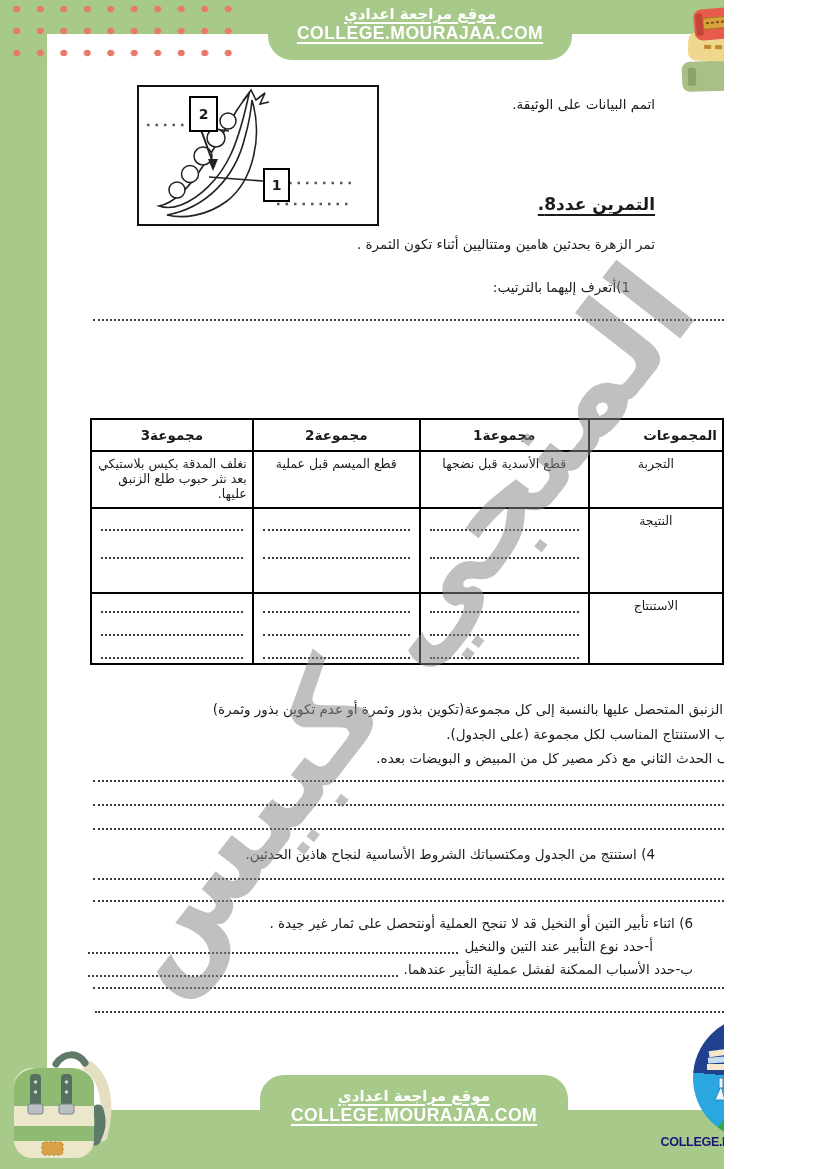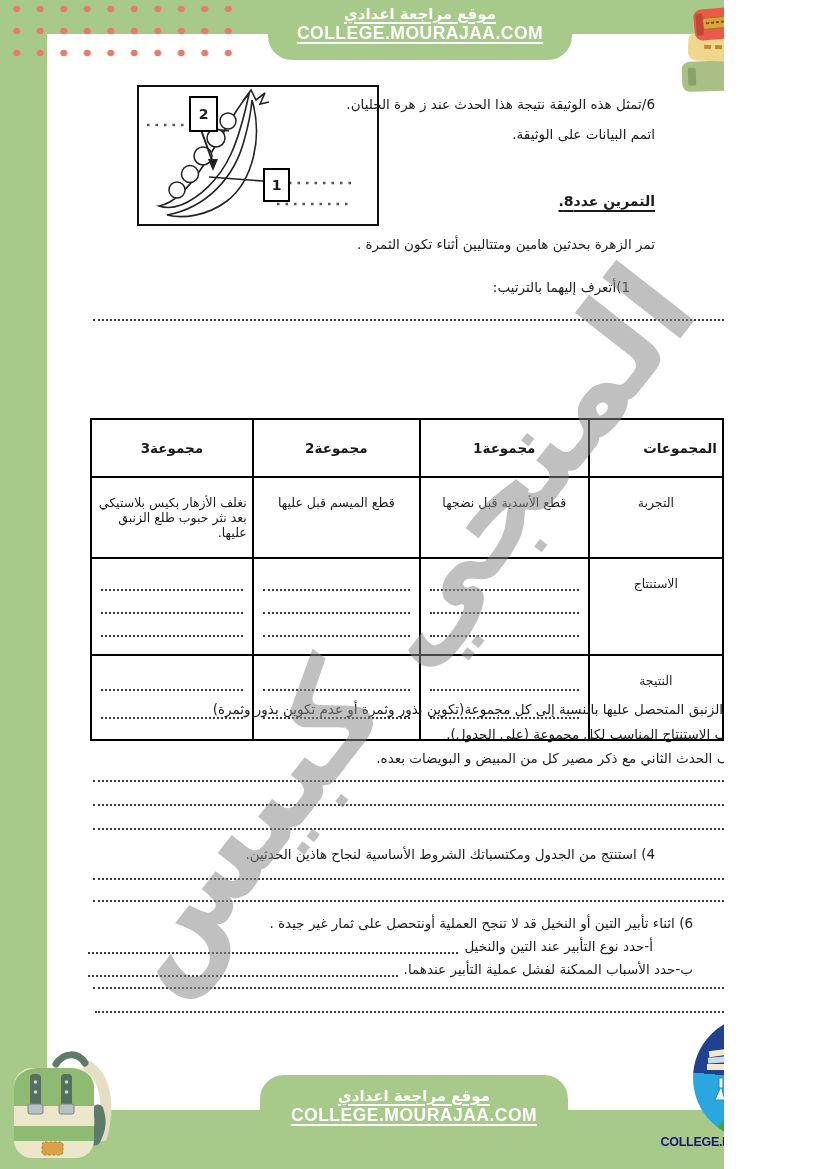--- a/index.html
+++ b/index.html
@@ -20,28 +20,28 @@
            text-decoration:underline;text-decoration-thickness:2px;text-underline-offset:3px;}
   .footer-tab .site-ar{margin-top:12px;}
   
   .dotgrid{position:absolute;left:2px;top:-3px;width:242px;height:64px;z-index:6;
            background-image:radial-gradient(#e87a6a 3.2px,rgba(0,0,0,0) 3.9px);
            background-size:23.5px 22px;background-position:3px 1px;}
   
   .ar{direction:rtl;text-align:right;font-size:13.5px;line-height:1.55;}
   .abs{position:absolute;z-index:2;}
   .dotline{position:absolute;z-index:2;border-bottom:2.2px dotted #3c3c3c;height:4px;}
-  .ex-title{font-size:14px;font-weight:bold;text-decoration:underline;text-decoration-thickness:2px;text-underline-offset:4px;}
+  .ex-title{font-size:17px;font-weight:bold;text-decoration:underline;text-decoration-thickness:2px;text-underline-offset:4px;}
   
   .figure-box{position:absolute;left:137px;top:85px;width:238px;height:137px;border:2px solid #111;background:#fff;z-index:2;}
   .lblbox{position:absolute;border:2px solid #000;background:#fff;font-weight:bold;font-size:14px;
           display:flex;align-items:center;justify-content:center;z-index:3;}
   
   .dtable{position:absolute;left:90px;top:418px;z-index:2;border-collapse:collapse;direction:rtl;}
-  .dtable td,.dtable th{border:2px solid #000;font-size:12.5px;vertical-align:top;padding:17px 5px;}
+  .dtable td,.dtable th{border:2px solid #000;font-size:12.5px;vertical-align:top;padding:4px 5px;}
   .dtable th{font-weight:bold;text-align:center;height:22px;vertical-align:middle;font-size:13.5px;}
   .th-groups{text-align:right !important;}
   .cell-center{text-align:center;}
   .rowlabel{text-align:center;font-size:13.5px;}
   .tdot{border-bottom:2.2px dotted #3c3c3c;height:4px;margin:0 4px;}
   
   .q6line{display:flex;align-items:flex-end;justify-content:space-between;}
   .fill-dots{flex:1;border-bottom:2.2px dotted #3c3c3c;margin:0 6px 4px 2px;height:4px;}
   
   .watermark{position:absolute;left:100px;top:455px;width:700px;height:210px;z-index:5;
@@ -119,21 +119,20 @@
     </svg>
     <div class="lblbox" style="left:50px;top:9px;width:25px;height:32px;">
       <span>2</span>
     </div>
     <div class="lblbox" style="left:124px;top:81px;width:23px;height:30px;">
       <span>1</span>
     </div>
   </div>
 
   <div class="abs ar" style="right:69px;top:90px;width:380px;line-height:2.2;">
-    <div>6/تمثل هذه الوثيقة نتيجة هذا الحدث عند ز هرة الجليان.</div>
     <div style="padding-left:18px;">اتمم البيانات على الوثيقة.</div>
   </div>
 
   <div class="abs ar ex-title" style="right:69px;top:191px;">التمرين عدد8.</div>
   <div class="abs ar" style="right:69px;top:234px;width:690px;">تمر الزهرة بحدثين هامين  ومتتاليين أثناء تكون الثمرة .</div>
   <div class="abs ar" style="right:94px;top:277px;">1)أتعرف إليهما بالترتيب:</div>
   <div class="dotline" style="left:93px;top:315px;width:667px;"></div>
 
 
   <table class="dtable">
@@ -146,54 +145,54 @@
     <tbody>
         <tr>
       <th class="th-groups">المجموعات</th>
       <th>مجموعة1</th>
       <th>مجموعة2</th>
       <th>مجموعة3</th>
     </tr>
     <tr style="height:57px;">
       <td class="rowlabel">التجربة</td>
       <td class="cell-center">قطع الأسدية قبل نضجها</td>
-      <td class="cell-center">قطع الميسم قبل عليها</td>
-      <td>نغلف الأزهار بكيس بلاستيكي بعد نثر حبوب طلع الزنبق عليها.</td>
+      <td class="cell-center">قطع الميسم قبل عملية</td>
+      <td>نغلف المدقة بكيس بلاستيكي بعد نثر حبوب طلع الزنبق عليها.</td>
+    </tr>
+    <tr style="height:85px;">
+      <td class="rowlabel">النتيجة</td>
+      <td>
+            <div class="tdot" style="margin-top:12px;"></div>
+            <div class="tdot" style="margin-top:22px;"></div>
+          </td>
+      <td>
+            <div class="tdot" style="margin-top:12px;"></div>
+            <div class="tdot" style="margin-top:22px;"></div>
+          </td>
+      <td>
+            <div class="tdot" style="margin-top:12px;"></div>
+            <div class="tdot" style="margin-top:22px;"></div>
+          </td>
     </tr>
     <tr style="height:66px;">
       <td class="rowlabel">الاستنتاج</td>
       <td>
             <div class="tdot" style="margin-top:9px;"></div>
             <div class="tdot" style="margin-top:17px;"></div>
             <div class="tdot" style="margin-top:17px;"></div>
           </td>
       <td>
             <div class="tdot" style="margin-top:9px;"></div>
             <div class="tdot" style="margin-top:17px;"></div>
             <div class="tdot" style="margin-top:17px;"></div>
           </td>
       <td>
             <div class="tdot" style="margin-top:9px;"></div>
             <div class="tdot" style="margin-top:17px;"></div>
             <div class="tdot" style="margin-top:17px;"></div>
-          </td>
-    </tr>
-    <tr style="height:85px;">
-      <td class="rowlabel">النتيجة</td>
-      <td>
-            <div class="tdot" style="margin-top:12px;"></div>
-            <div class="tdot" style="margin-top:22px;"></div>
-          </td>
-      <td>
-            <div class="tdot" style="margin-top:12px;"></div>
-            <div class="tdot" style="margin-top:22px;"></div>
-          </td>
-      <td>
-            <div class="tdot" style="margin-top:12px;"></div>
-            <div class="tdot" style="margin-top:22px;"></div>
           </td>
     </tr>
   </tbody>
     </table>
 
   <div class="abs ar" style="left:95px;top:697px;width:665px;line-height:24.5px;">
     <div>أ)أذكر الزنبق المتحصل عليها بالنسبة إلى كل مجموعة(تكوين بذور وثمرة أو عدم تكوين بذور وثمرة)</div>
     <div>ب)أكتب الاستنتاج المناسب لكل مجموعة (على الجدول).</div>
     <div>5)عرف الحدث الثاني مع ذكر مصير كل من المبيض و البويضات بعده.</div>
   </div>

